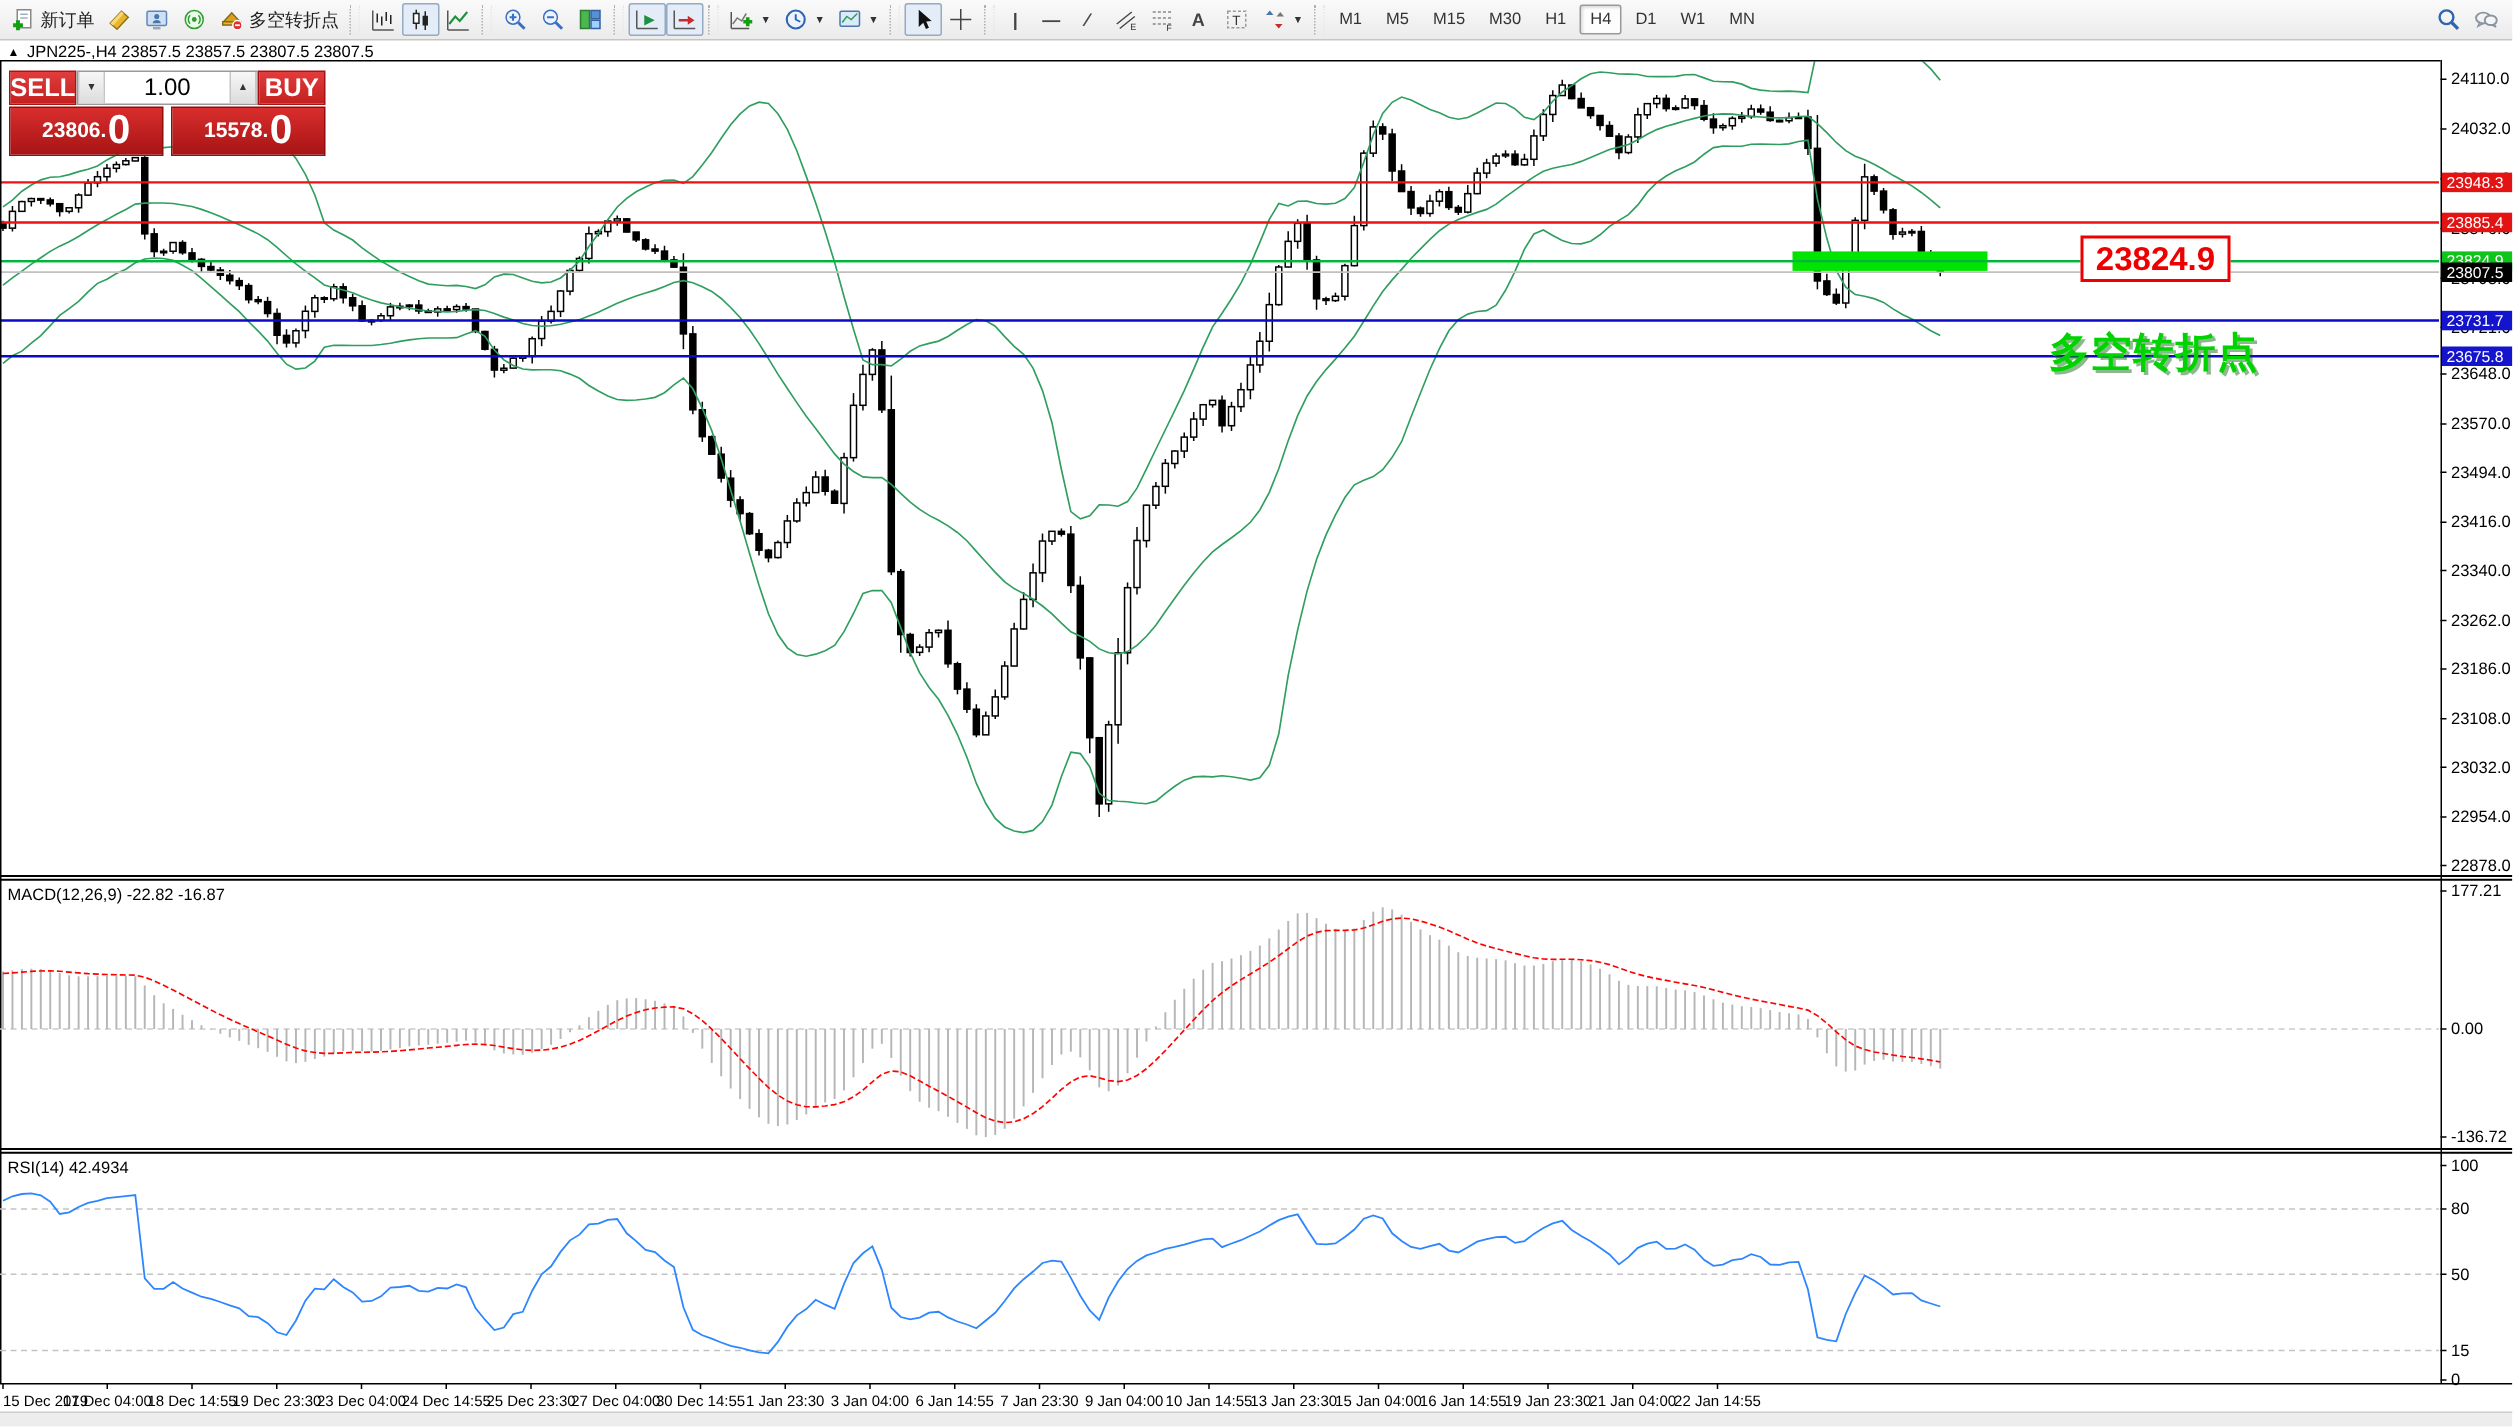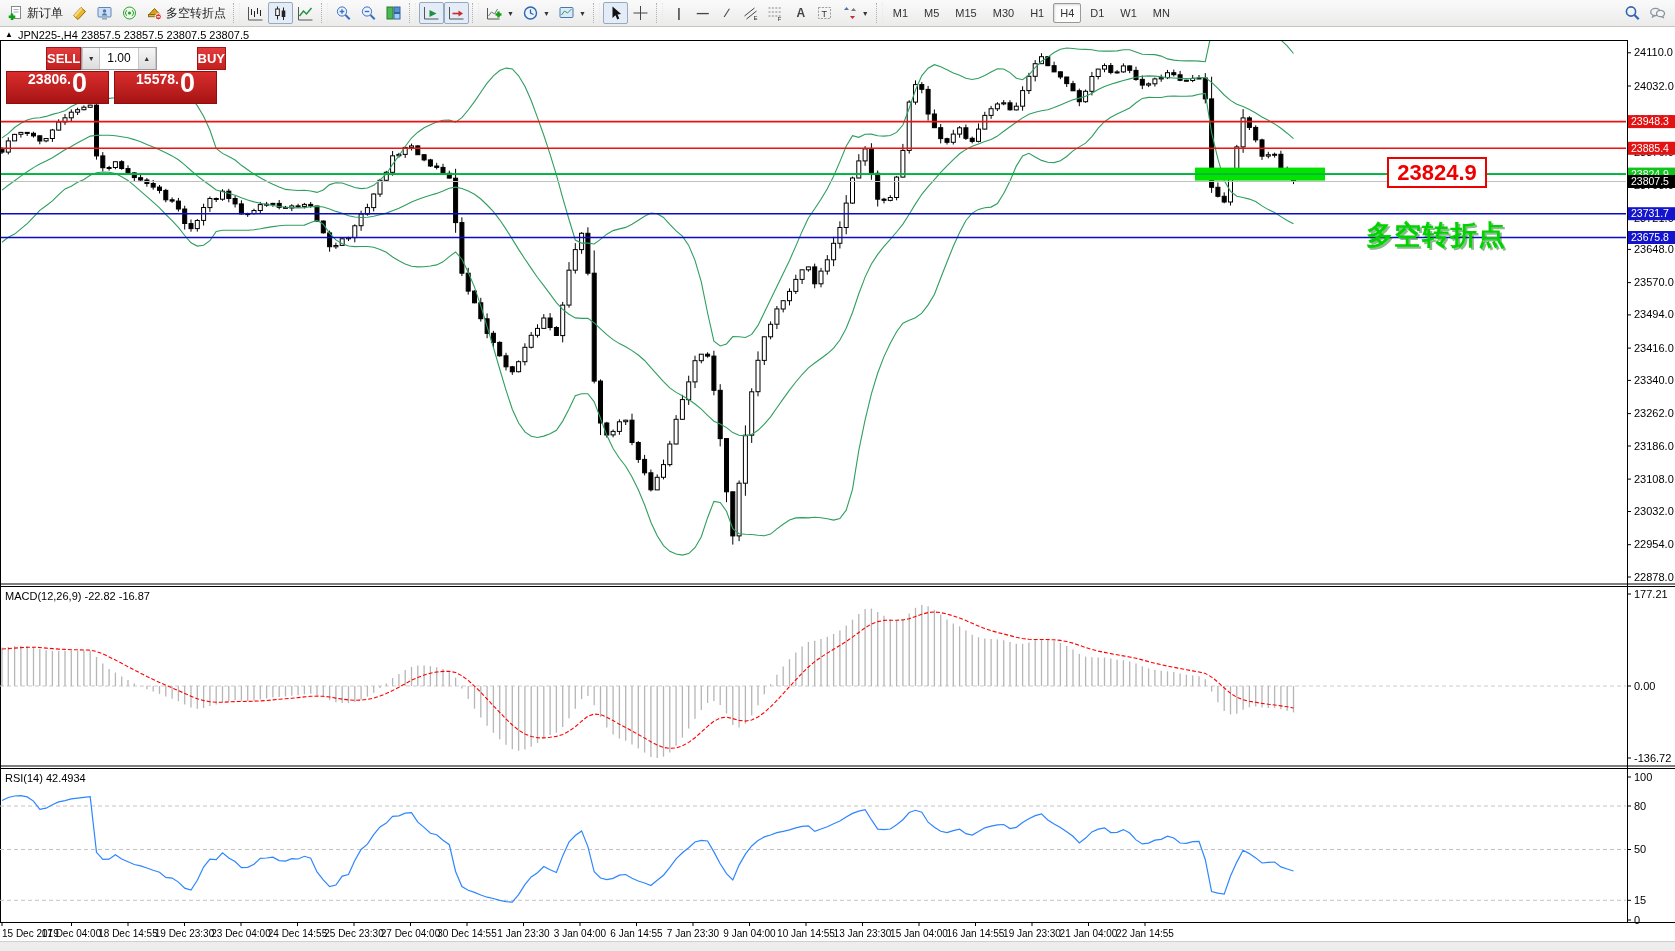--- a/index.html
+++ b/index.html
@@ -3,46 +3,46 @@
 <meta charset="utf-8">
 <style>
   html,body{margin:0;padding:0;}
   body{width:1675px;height:951px;overflow:hidden;position:relative;background:#fff;
        font-family:"Liberation Sans","DejaVu Sans",sans-serif;-webkit-font-smoothing:antialiased;}
   
   .toolbar{position:absolute;top:0;left:0;width:1675px;height:27px;box-sizing:border-box;
            background:linear-gradient(#fafafa,#ebebeb);border-bottom:1px solid #c9c5bd;
            display:flex;align-items:center;padding:0 3px;z-index:6;}
   .grip{width:5px;height:20px;margin:0 3px;border-left:1px dotted #b0b0b0;border-right:1px dotted #e8e8e8;}
-  .tbtn{height:22px;min-width:24px;box-sizing:border-box;display:flex;align-items:center;justify-content:flex-end;
+  .tbtn{height:22px;min-width:24px;box-sizing:border-box;display:flex;align-items:center;justify-content:flex-start;
         gap:3px;padding:0 3px;border:1px solid transparent;border-radius:2px;font-size:12px;color:#222;cursor:default;}
   .tbtn.active{border-color:#96aac2;background:#e3ecf7;}
   .tbtn .lbl{font-size:12px;white-space:nowrap;}
   .caret{font-size:7px;color:#333;margin-left:1px;}
   .ic{width:17px;height:16px;display:block;}
   .glyph{font-size:12px;color:#444;font-weight:bold;width:14px;text-align:center;}
   .tf{height:20px;box-sizing:border-box;padding:0 6px;font-size:11px;color:#333;display:flex;align-items:center;
       border:1px solid transparent;border-radius:2px;}
   .tf.active{background:#fdfdfd;border-color:#9a9a9a;box-shadow:inset 1px 1px 2px #d7d7d7;}
   .toolbar-right{margin-left:auto;display:flex;align-items:center;gap:8px;padding-right:6px;}
   
   #chart-svg{position:absolute;top:27px;left:0;z-index:1;}
   .symbol-header{position:absolute;top:29px;left:5px;z-index:4;font-size:11px;color:#000;display:flex;align-items:center;gap:5px;}
   .symbol-header .arr{font-size:8px;line-height:1;}
   
   .trade-panel{position:absolute;left:6px;top:47px;width:211px;z-index:5;}
   .tp-row1{display:flex;height:23px;gap:0;}
-  .tp-btn{width:45px;background:linear-gradient(#e23c3c,#c32020);color:#fff;font-weight:bold;font-size:13px;
-          display:flex;align-items:center;justify-content:center;border:1px solid #a51414;box-sizing:border-box;margin-left:40px;}
+  .tp-btn{width:45px;background:linear-gradient(#e23c3c,#c32020);color:#fff;font-weight:bold;font-size:17px;
+          display:flex;align-items:center;justify-content:center;border:1px solid #a51414;box-sizing:border-box;}
   .spin{display:flex;flex:1;height:23px;box-sizing:border-box;border:1px solid #9a9a9a;background:#fff;}
   .spin-btn{width:16px;background:linear-gradient(#f7f7f7,#dcdcdc);display:flex;align-items:center;justify-content:center;
             font-size:7px;color:#333;border-right:1px solid #c6c6c6;border-left:1px solid #c6c6c6;}
-  .vol{flex:1;text-align:left;padding:0 7px;font-size:12px;line-height:21px;color:#000;}
+  .vol{flex:1;text-align:center;padding:0 7px;font-size:16px;line-height:21px;color:#000;}
   .tp-row2{display:flex;gap:5px;margin-top:1px;height:33px;}
-  .price-block{flex:1;background:linear-gradient(#d92d2d,#a71414);color:#fff;display:flex;align-items:flex-start;
+  .price-block{flex:1;background:linear-gradient(#d92d2d,#a71414);color:#fff;display:flex;align-items:center;
                justify-content:center;padding-bottom:2px;border:1px solid #8f0f0f;box-sizing:border-box;}
   .pb-main{font-size:14px;font-weight:bold;line-height:1.1;}
   .pb-big{font-size:27px;font-weight:bold;line-height:.82;margin-left:1px;}
   
   .price-note-box{position:absolute;left:1387px;top:157px;width:100px;height:31px;z-index:4;background:#fff;
                   border:2px solid #ee0000;color:#ee0000;font-size:22px;font-weight:bold;display:flex;
                   align-items:center;justify-content:center;box-sizing:border-box;}
   .cn-note{position:absolute;left:1366px;top:217px;z-index:4;font-size:27px;font-weight:bold;color:#00d400;
            letter-spacing:1px;text-shadow:2px 2px 0 rgba(0,100,0,.45);white-space:nowrap;}
   .bottom-strip{position:absolute;left:0;top:941px;width:1675px;height:10px;background:#ededed;border-top:1px solid #cfcfcf;z-index:2;}

